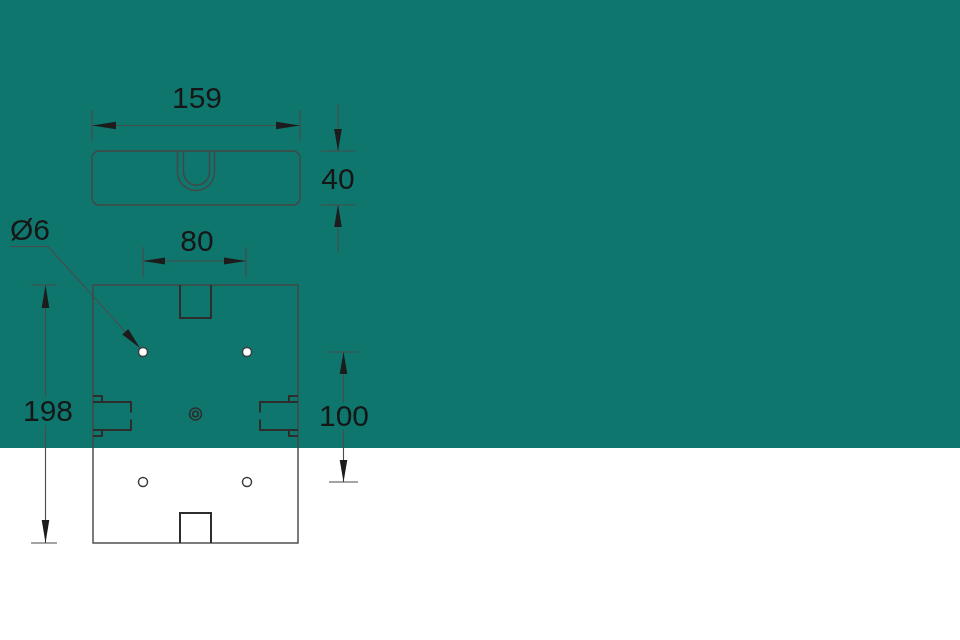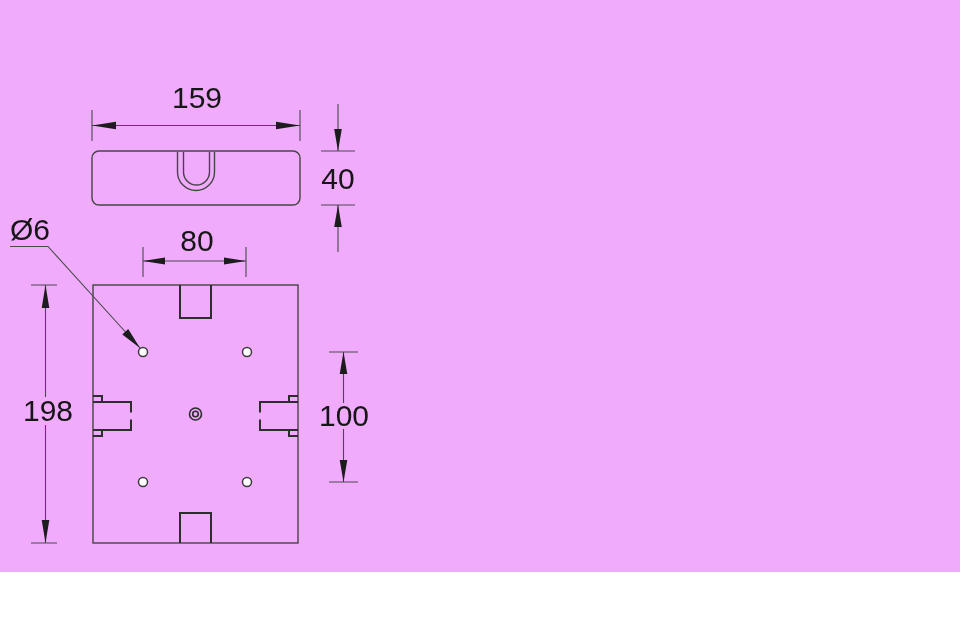--- a/index.html
+++ b/index.html
@@ -6,23 +6,23 @@
     margin: 0;
     padding: 0;
     background: #ffffff;
     width: 960px;
     height: 640px;
     overflow: hidden;
     font-family: "Liberation Sans", sans-serif;
   }
   .canvas-wrap {
     width: 960px;
-    height: 572px;
+    height: 448px;
     position: relative;
-    background: #f0abfc;
+    background: #0f766e;
   }
   svg { display: block; }
 
   
   .outline      { fill: none; stroke: #454545; stroke-width: 1.4; }
   .feature      { fill: none; stroke: #2d2d2d; stroke-width: 2;   }
   .hole         { fill: #ffffff; stroke: #3a3a3a; stroke-width: 1.5; }
   .centermark   { fill: none; stroke: #2d2d2d; stroke-width: 1.6; }
   .dimline      { fill: none; stroke: #4a4a4a; stroke-width: 1.1; }
   .arrow        { fill: #1c1c1c; stroke: none; }

